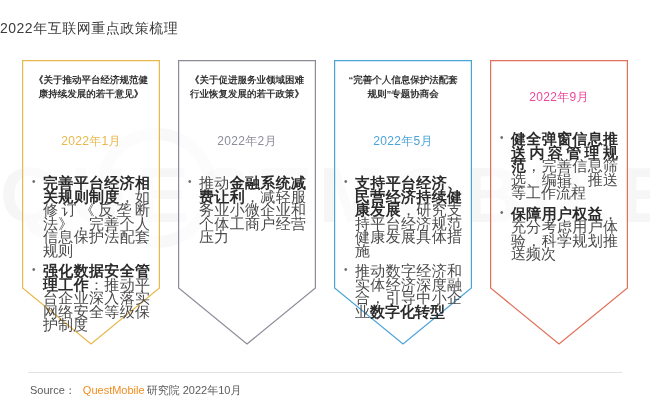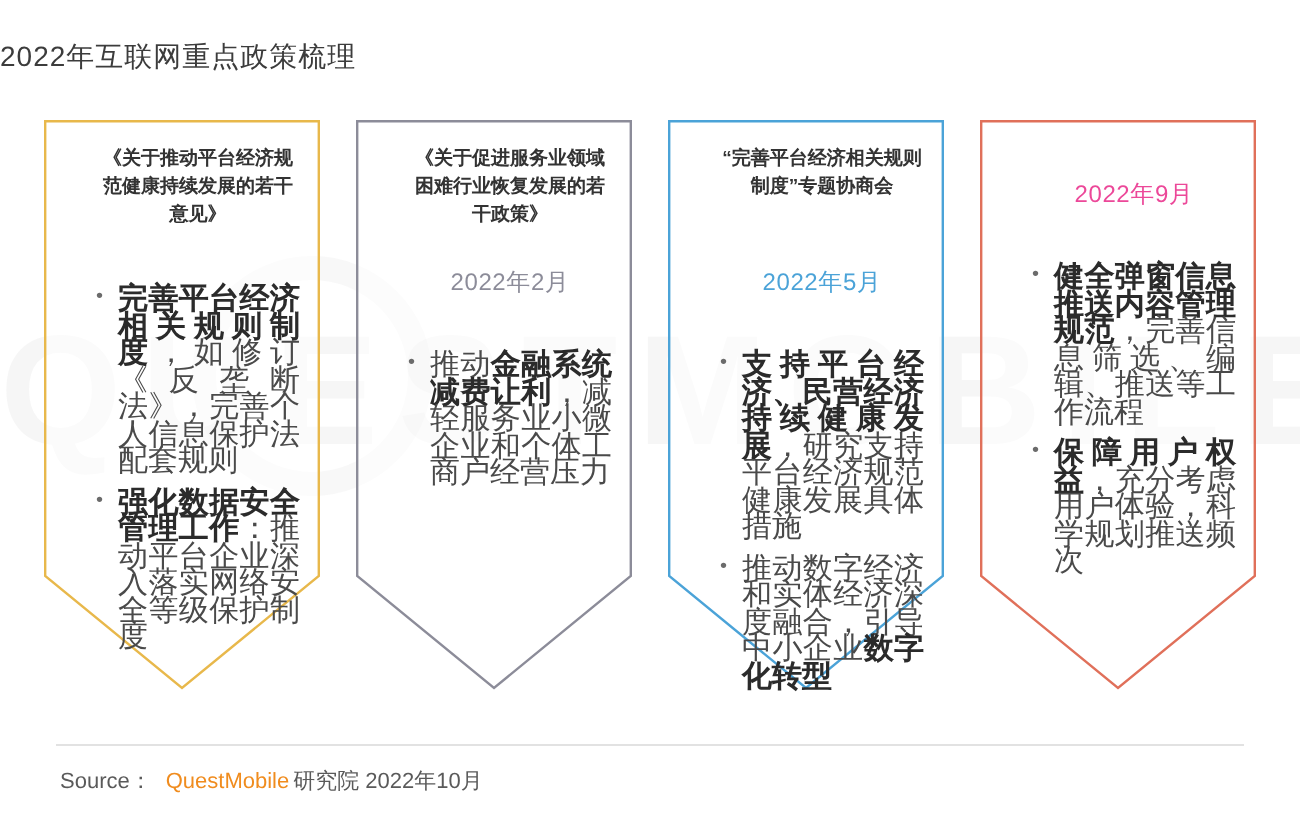--- a/index.html
+++ b/index.html
@@ -82,21 +82,21 @@
     z-index: 1;
   }
   .arrow-shape svg {
     display: block;
     width: 138px;
     height: 285px;
   }
   .col-inner {
     position: relative;
     z-index: 2;
-    padding: 13px 10px 0 26px;
+    padding: 13px 10px 0 10px;
     box-sizing: border-box;
   }
   .col-title {
     font-size: 9.5px;
     line-height: 14px;
     text-align: center;
     font-weight: bold;
     color: #333333;
     min-height: 44px;
   }
@@ -165,20 +165,21 @@
 
 <div class="columns" id="columns">
     <div class="col">
       <div class="arrow-shape">
         <svg viewBox="0 0 138 285" preserveAspectRatio="none">
           <polygon points="0.6,0.6 137.4,0.6 137.4,228 69,284 0.6,228" fill="#ffffff" fill-opacity="0.55" stroke="#E8B84B" stroke-width="1.2"></polygon>
         </svg>
       </div>
       <div class="col-inner">
         <div class="col-title">《关于推动平台经济规范健康持续发展的若干意见》</div>
+        <div class="col-date" style="color: rgb(232, 184, 75);">2022年1月</div>
         <ul class="bullets">
           <li><b>完善平台经济相关规则制度</b><span>，如修订《反垄断法》，完善个人信息保护法配套规则</span></li>
           <li><b>强化数据安全管理工作</b><span>：推动平台企业深入落实网络安全等级保护制度</span></li>
         </ul>
       </div>
     </div>
     <div class="col">
       <div class="arrow-shape">
         <svg viewBox="0 0 138 285" preserveAspectRatio="none">
           <polygon points="0.6,0.6 137.4,0.6 137.4,228 69,284 0.6,228" fill="#ffffff" fill-opacity="0.55" stroke="#8C8C99" stroke-width="1.2"></polygon>
@@ -192,21 +193,21 @@
         </ul>
       </div>
     </div>
     <div class="col">
       <div class="arrow-shape">
         <svg viewBox="0 0 138 285" preserveAspectRatio="none">
           <polygon points="0.6,0.6 137.4,0.6 137.4,228 69,284 0.6,228" fill="#ffffff" fill-opacity="0.55" stroke="#4BA3D8" stroke-width="1.2"></polygon>
         </svg>
       </div>
       <div class="col-inner">
-        <div class="col-title">“完善平台经济相关规则制度”专题协商会</div>
+        <div class="col-title">“完善个人信息保护法配套规则”专题协商会</div>
         <div class="col-date" style="color: rgb(75, 163, 216);">2022年5月</div>
         <ul class="bullets">
           <li><b>支持平台经济、民营经济持续健康发展</b><span>，研究支持平台经济规范健康发展具体措施</span></li>
           <li><span>推动数字经济和实体经济深度融合，引导中小企业</span><b>数字化转型</b></li>
         </ul>
       </div>
     </div>
     <div class="col">
       <div class="arrow-shape">
         <svg viewBox="0 0 138 285" preserveAspectRatio="none">

